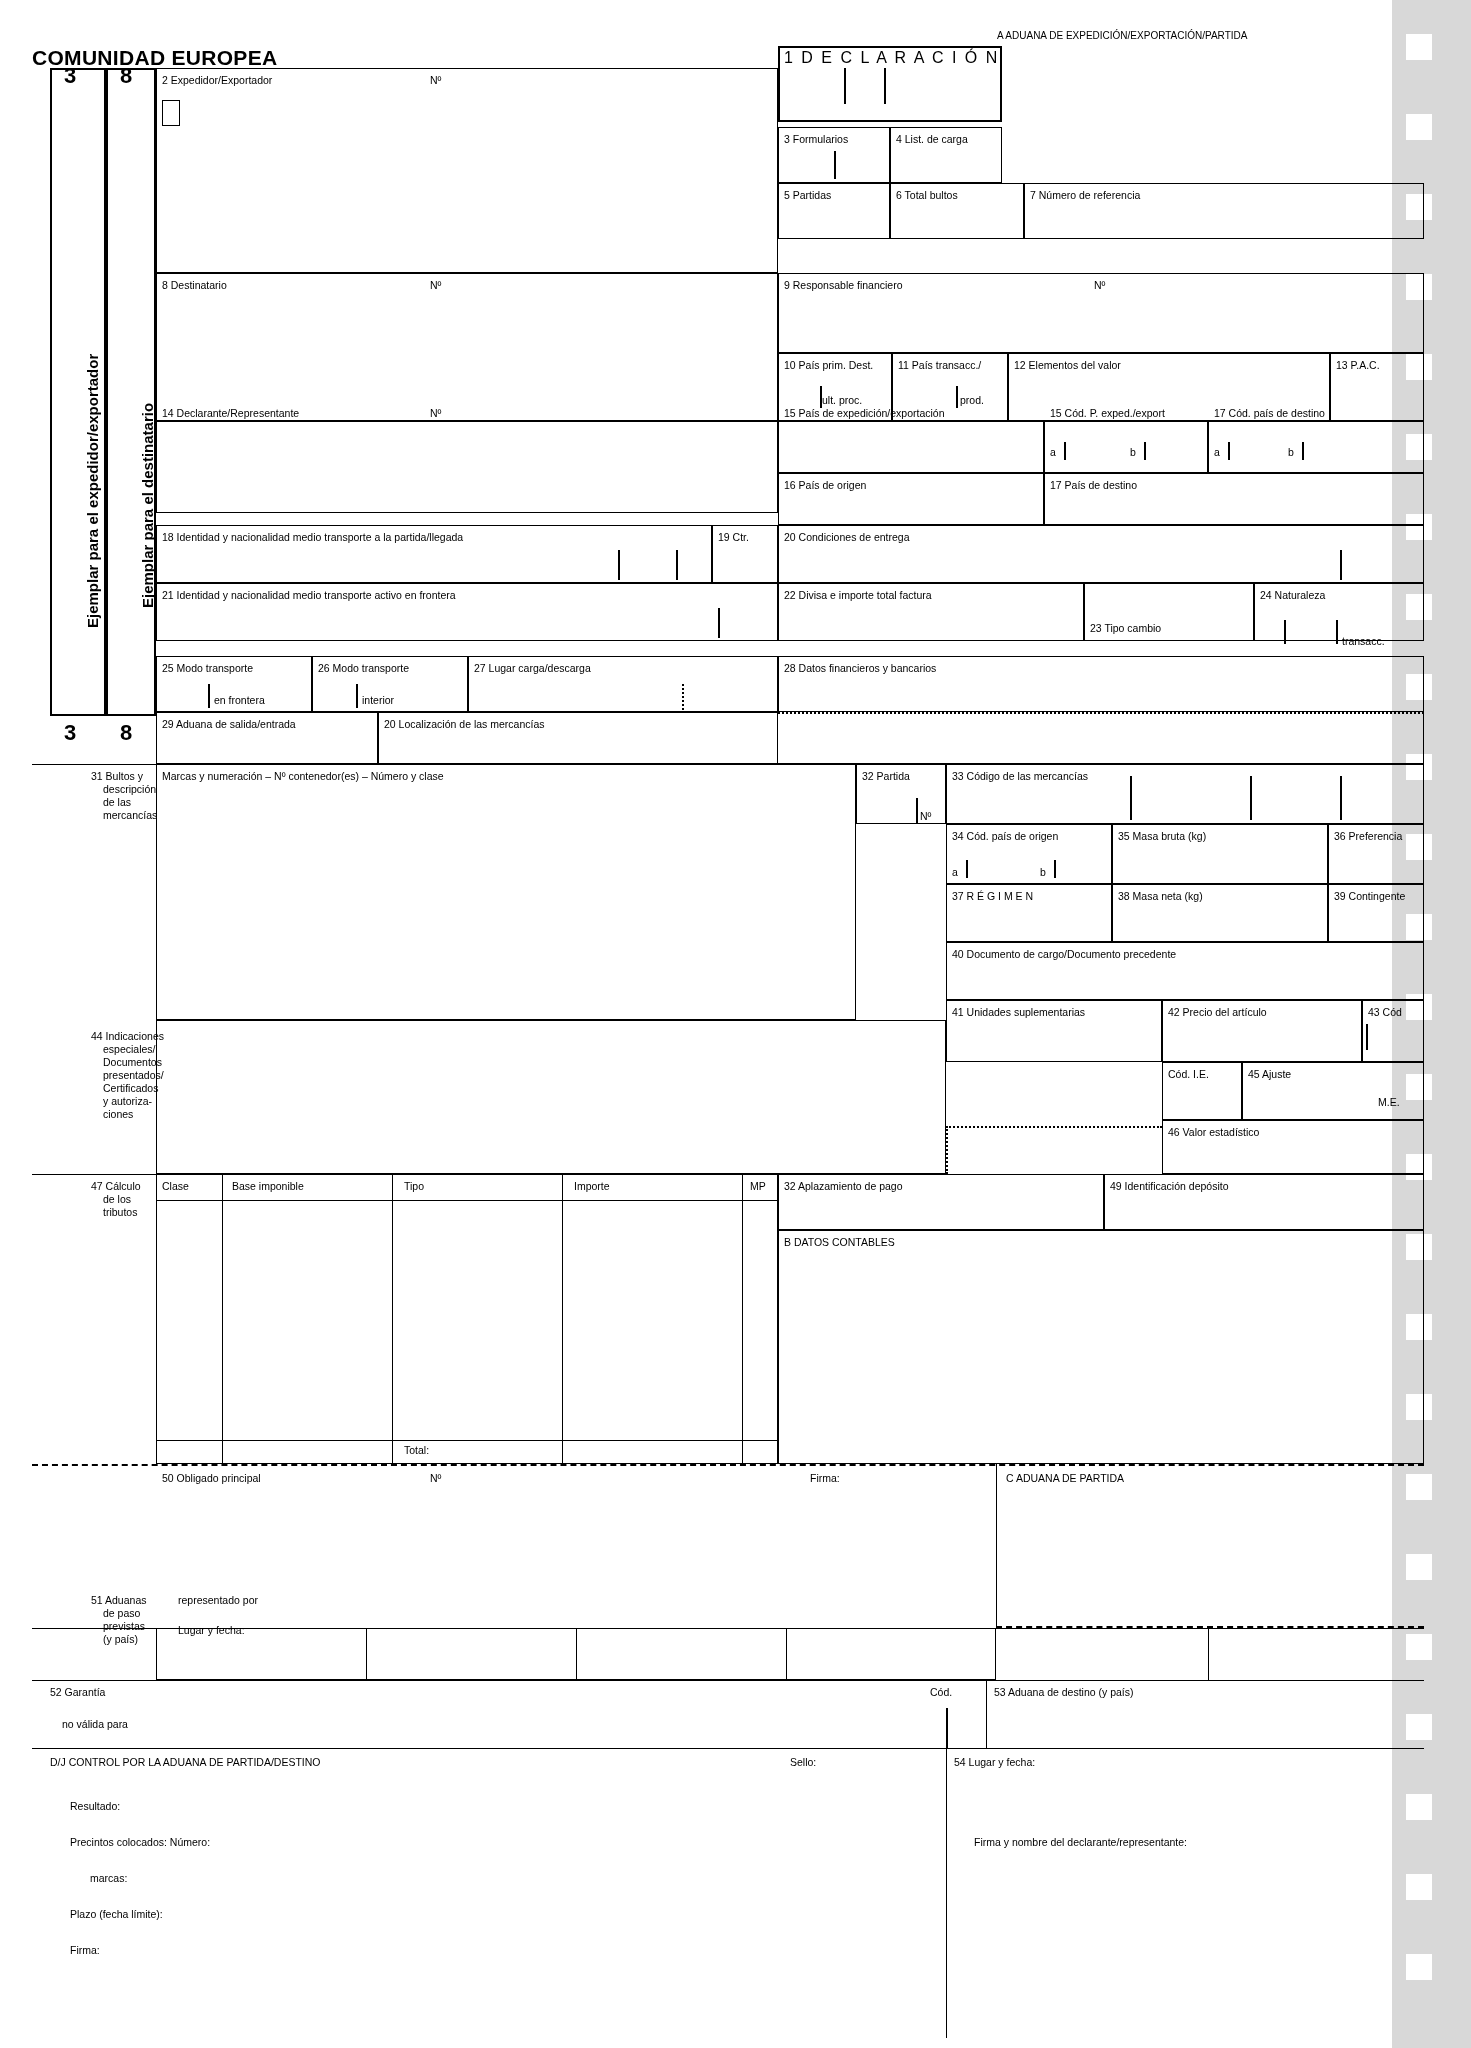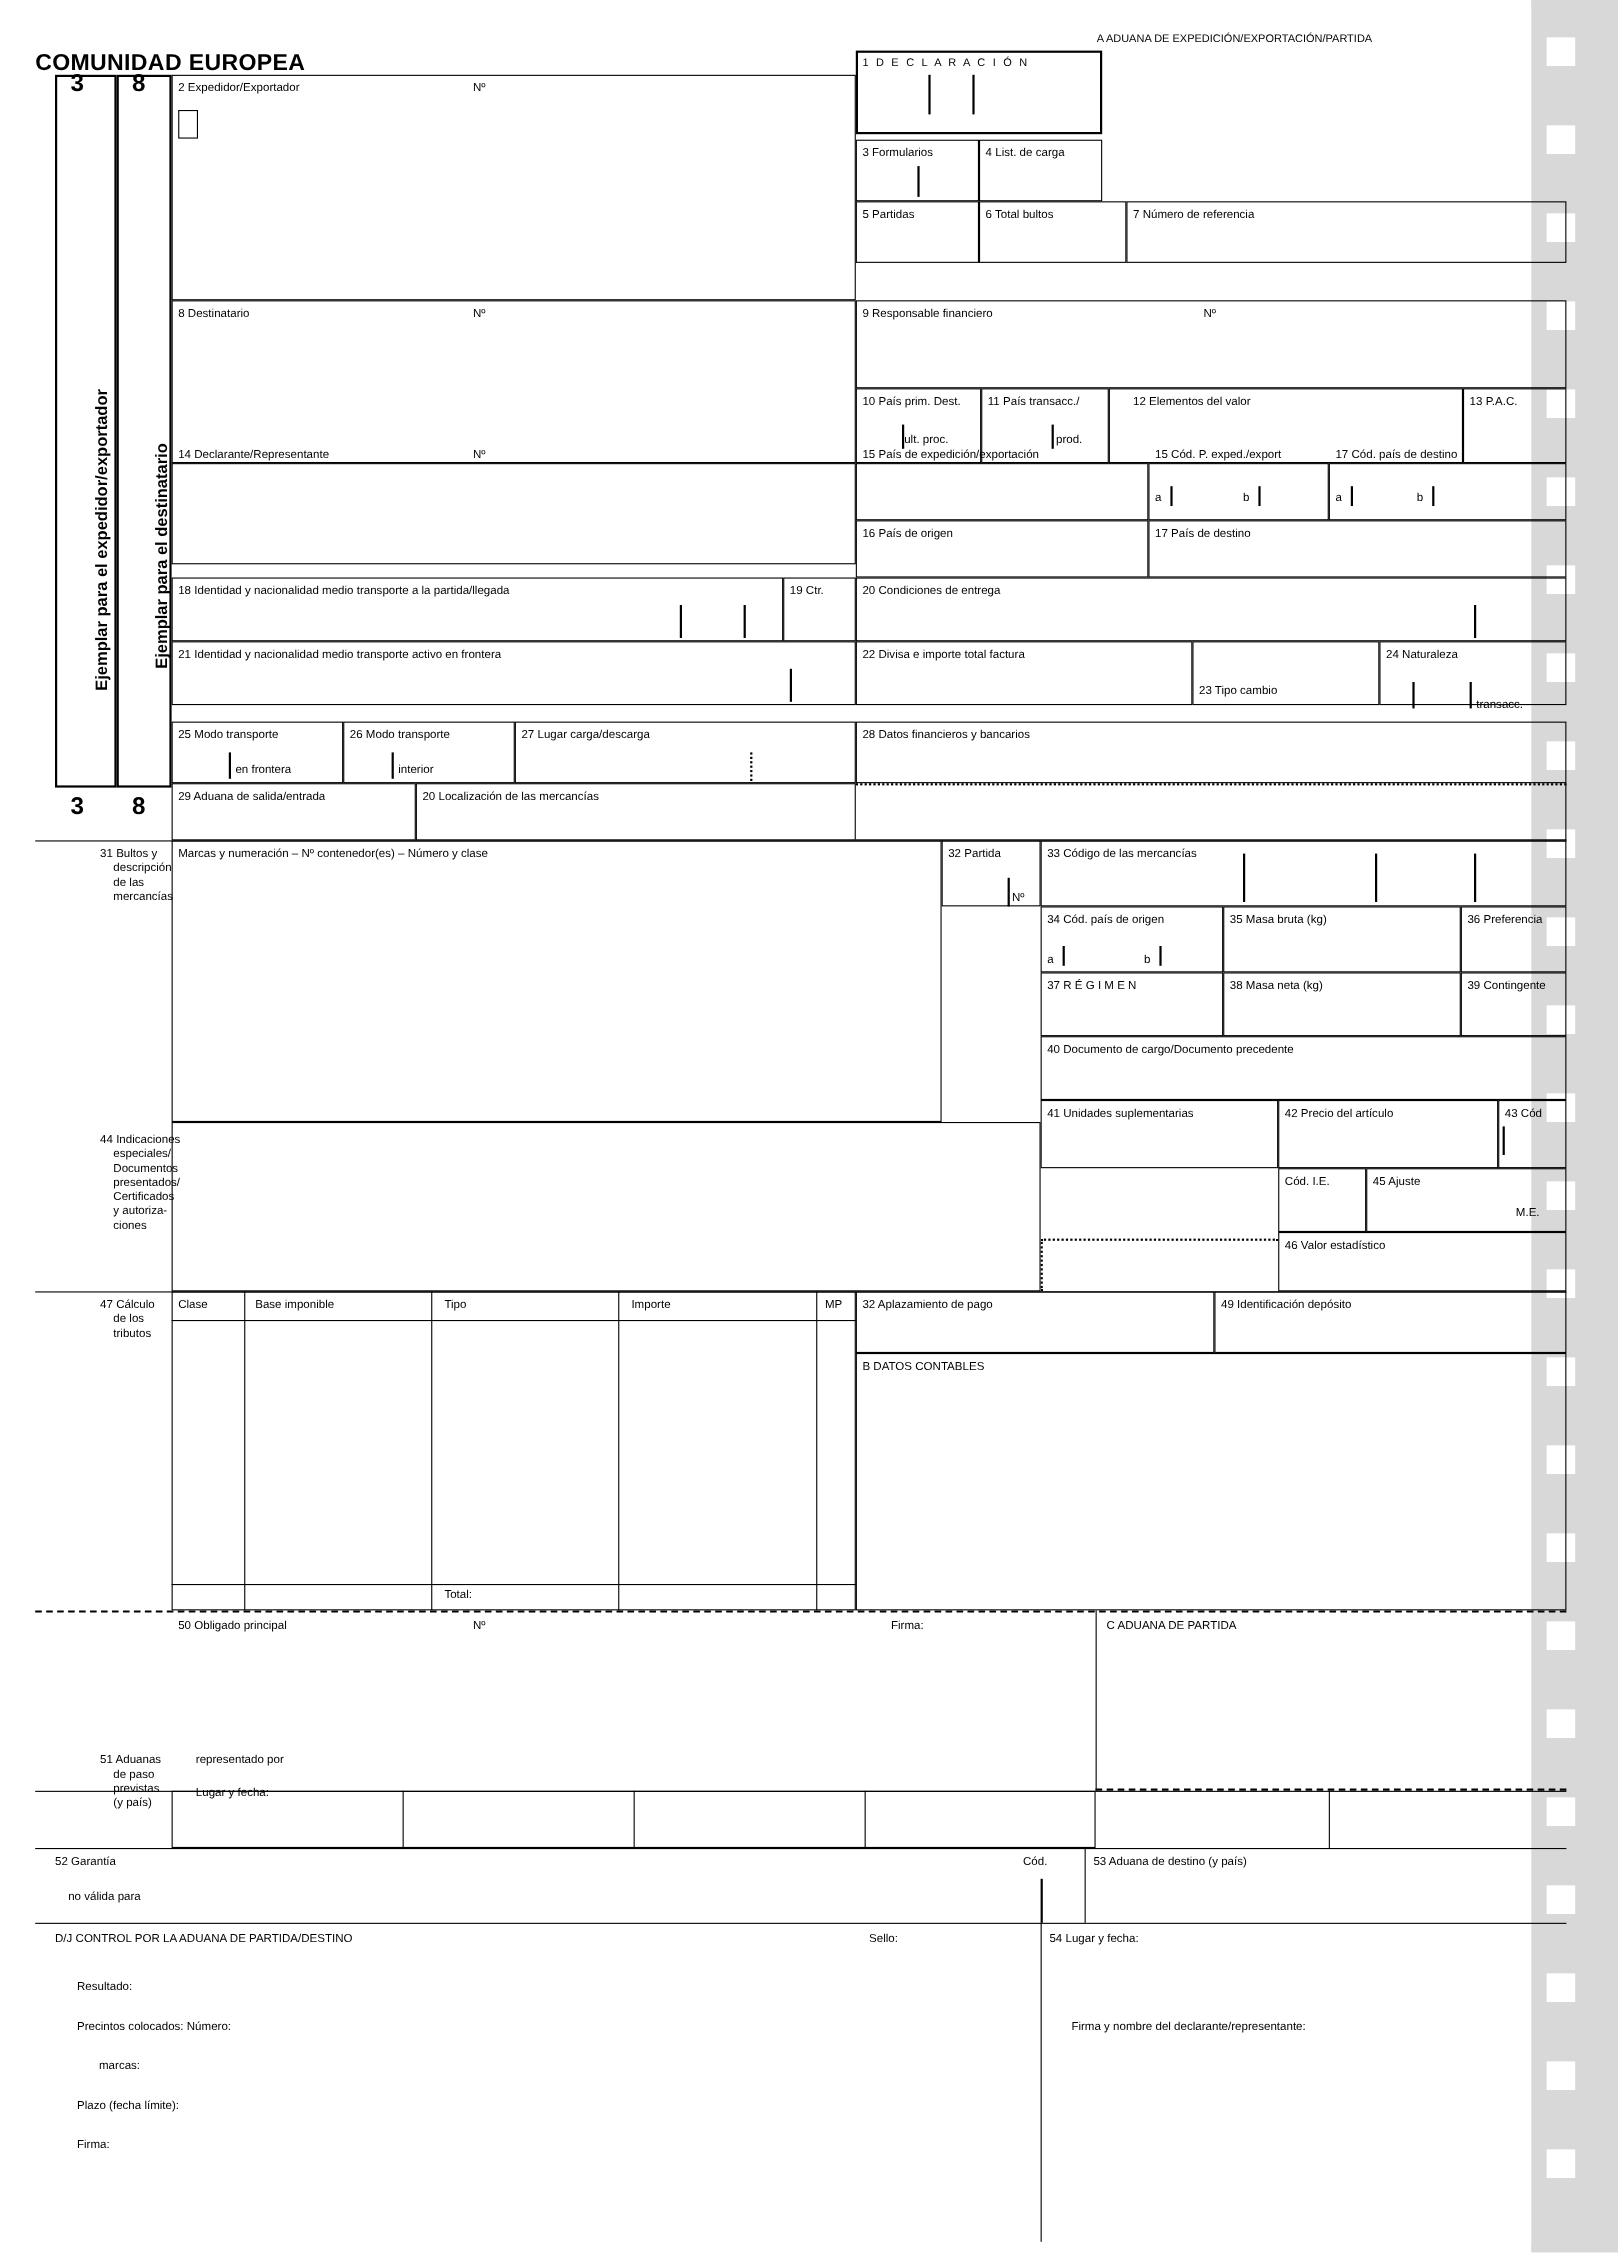--- a/index.html
+++ b/index.html
@@ -19,21 +19,21 @@
   .lbl2{position:absolute;font-size:10.5px;line-height:13px;margin-left:41px;}
   .big{font-size:22px;font-weight:bold;}
   .title{position:absolute;font-size:21px;font-weight:bold;letter-spacing:.3px;}
   .vert{position:absolute;transform-origin:0 0;transform:rotate(-90deg);font-size:15px;font-weight:bold;white-space:nowrap;}
   .tick{position:absolute;background:#000;width:2px;}
   .dash-h{position:absolute;border-top:2px dashed #000;}
   .dot-h{position:absolute;border-top:2px dotted #000;}
   .dot-v{position:absolute;border-left:2px dotted #000;}
   .line-h{position:absolute;background:#000;height:1px;}
   .line-v{position:absolute;background:#000;width:1px;}
-  .sp{font-size:10px;letter-spacing:2px;}
+  .sp{font-size:16px;letter-spacing:2px;}
 </style>
 </head>
 <body>
 
 <div class="page">
 
   <div class="strip">
     <div class="punch" style="top:34px"></div>
     <div class="punch" style="top:114px"></div>
     <div class="punch" style="top:194px"></div>
@@ -106,21 +106,21 @@
 
     <div class="bx b-all" style="left:756px;top:345px;width:114px;height:68px;"></div>
     <div class="lbl" style="left:762px;top:351px;">10 País prim. Dest.</div>
     <div class="lbl" style="left:800px;top:386px;">ult. proc.</div>
     <div class="tick" style="left:798px;top:378px;height:22px;"></div>
     <div class="bx b-all" style="left:870px;top:345px;width:116px;height:68px;"></div>
     <div class="lbl" style="left:876px;top:351px;">11 País transacc./</div>
     <div class="lbl" style="left:938px;top:386px;">prod.</div>
     <div class="tick" style="left:934px;top:378px;height:22px;"></div>
     <div class="bx b-all" style="left:986px;top:345px;width:322px;height:68px;"></div>
-    <div class="lbl" style="left:992px;top:351px;margin-left:16px;">12 Elementos del valor</div>
+    <div class="lbl" style="left:992px;top:351px;">12 Elementos del valor</div>
     <div class="bx b-all" style="left:1308px;top:345px;width:94px;height:68px;"></div>
     <div class="lbl" style="left:1314px;top:351px;">13 P.A.C.</div>
 
     <div class="bx b-all" style="left:134px;top:413px;width:622px;height:92px;"></div>
     <div class="lbl" style="left:140px;top:399px;">14 Declarante/Representante</div>
     <div class="lbl" style="left:408px;top:399px;">Nº</div>
 
     <div class="bx b-all" style="left:756px;top:413px;width:266px;height:52px;"></div>
     <div class="lbl" style="left:762px;top:399px;">15 País de expedición/exportación</div>
     <div class="bx b-all" style="left:1022px;top:413px;width:164px;height:52px;"></div>

